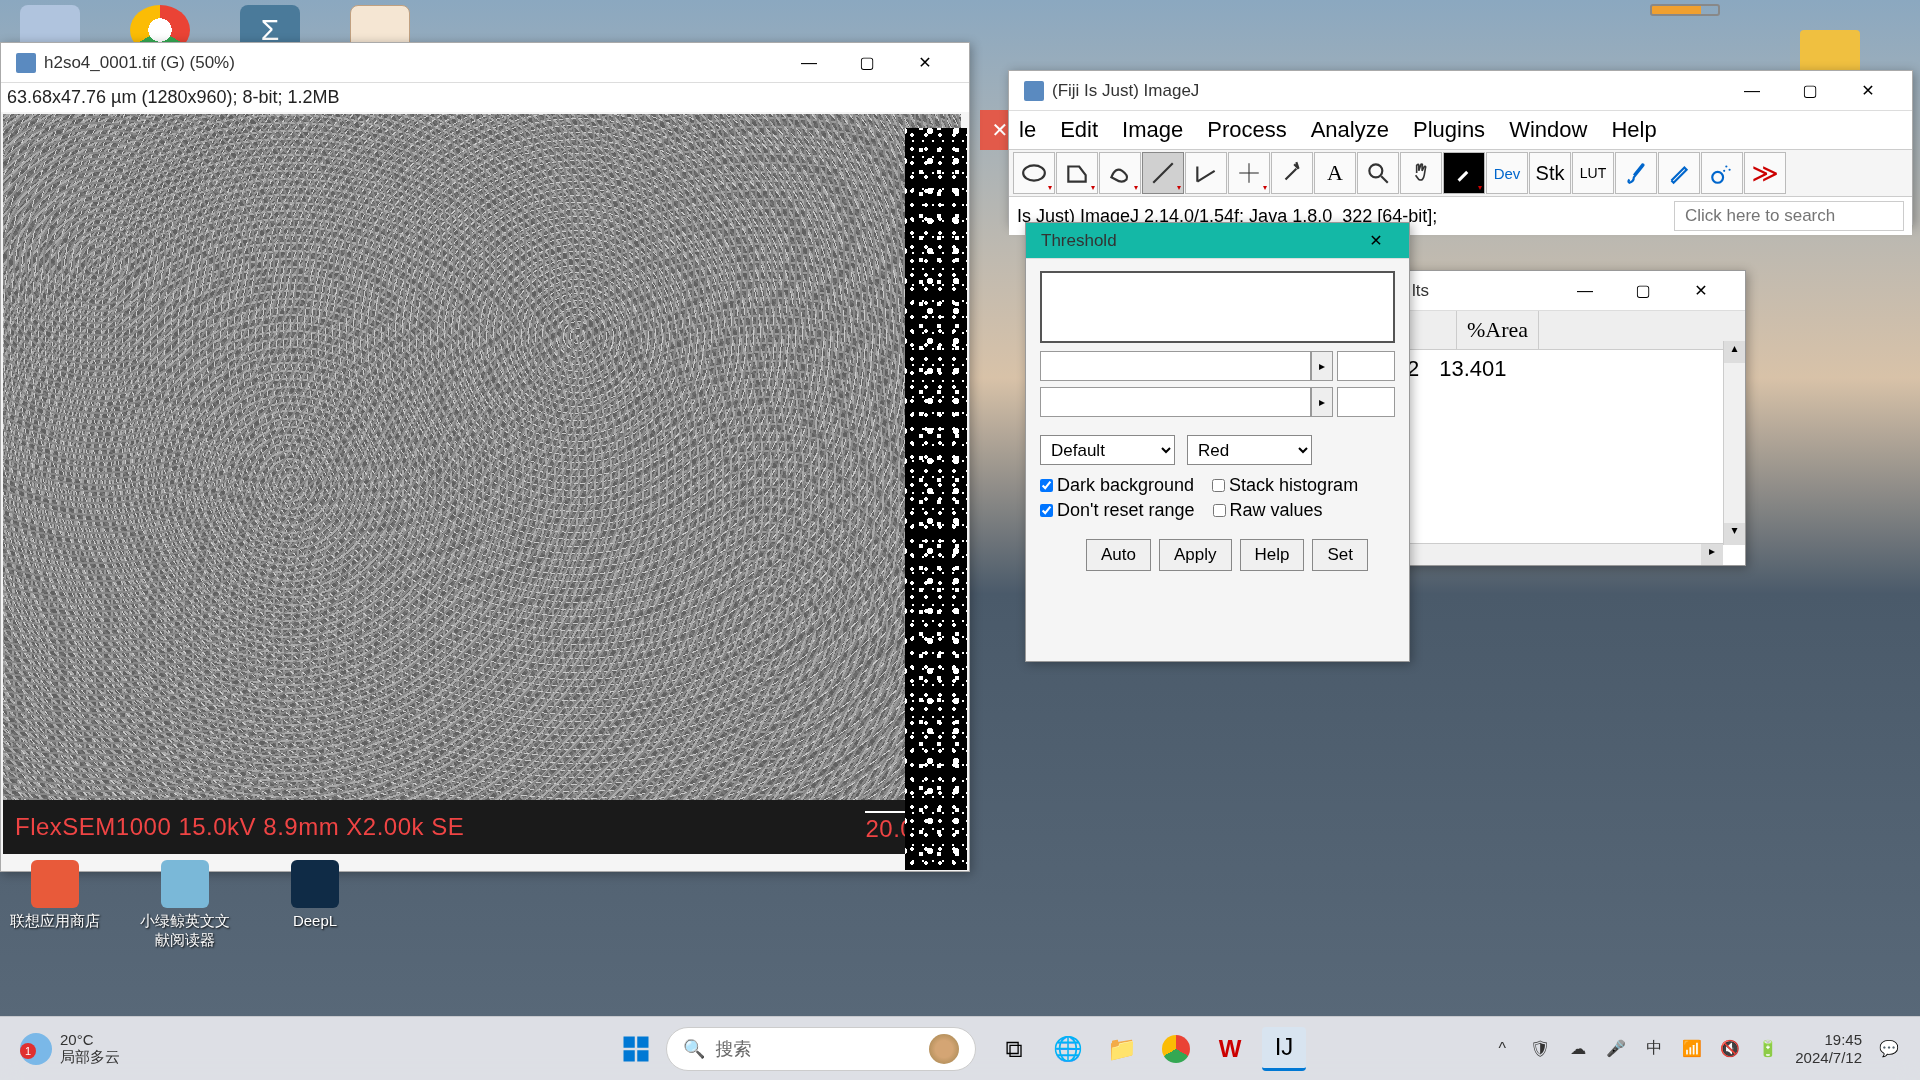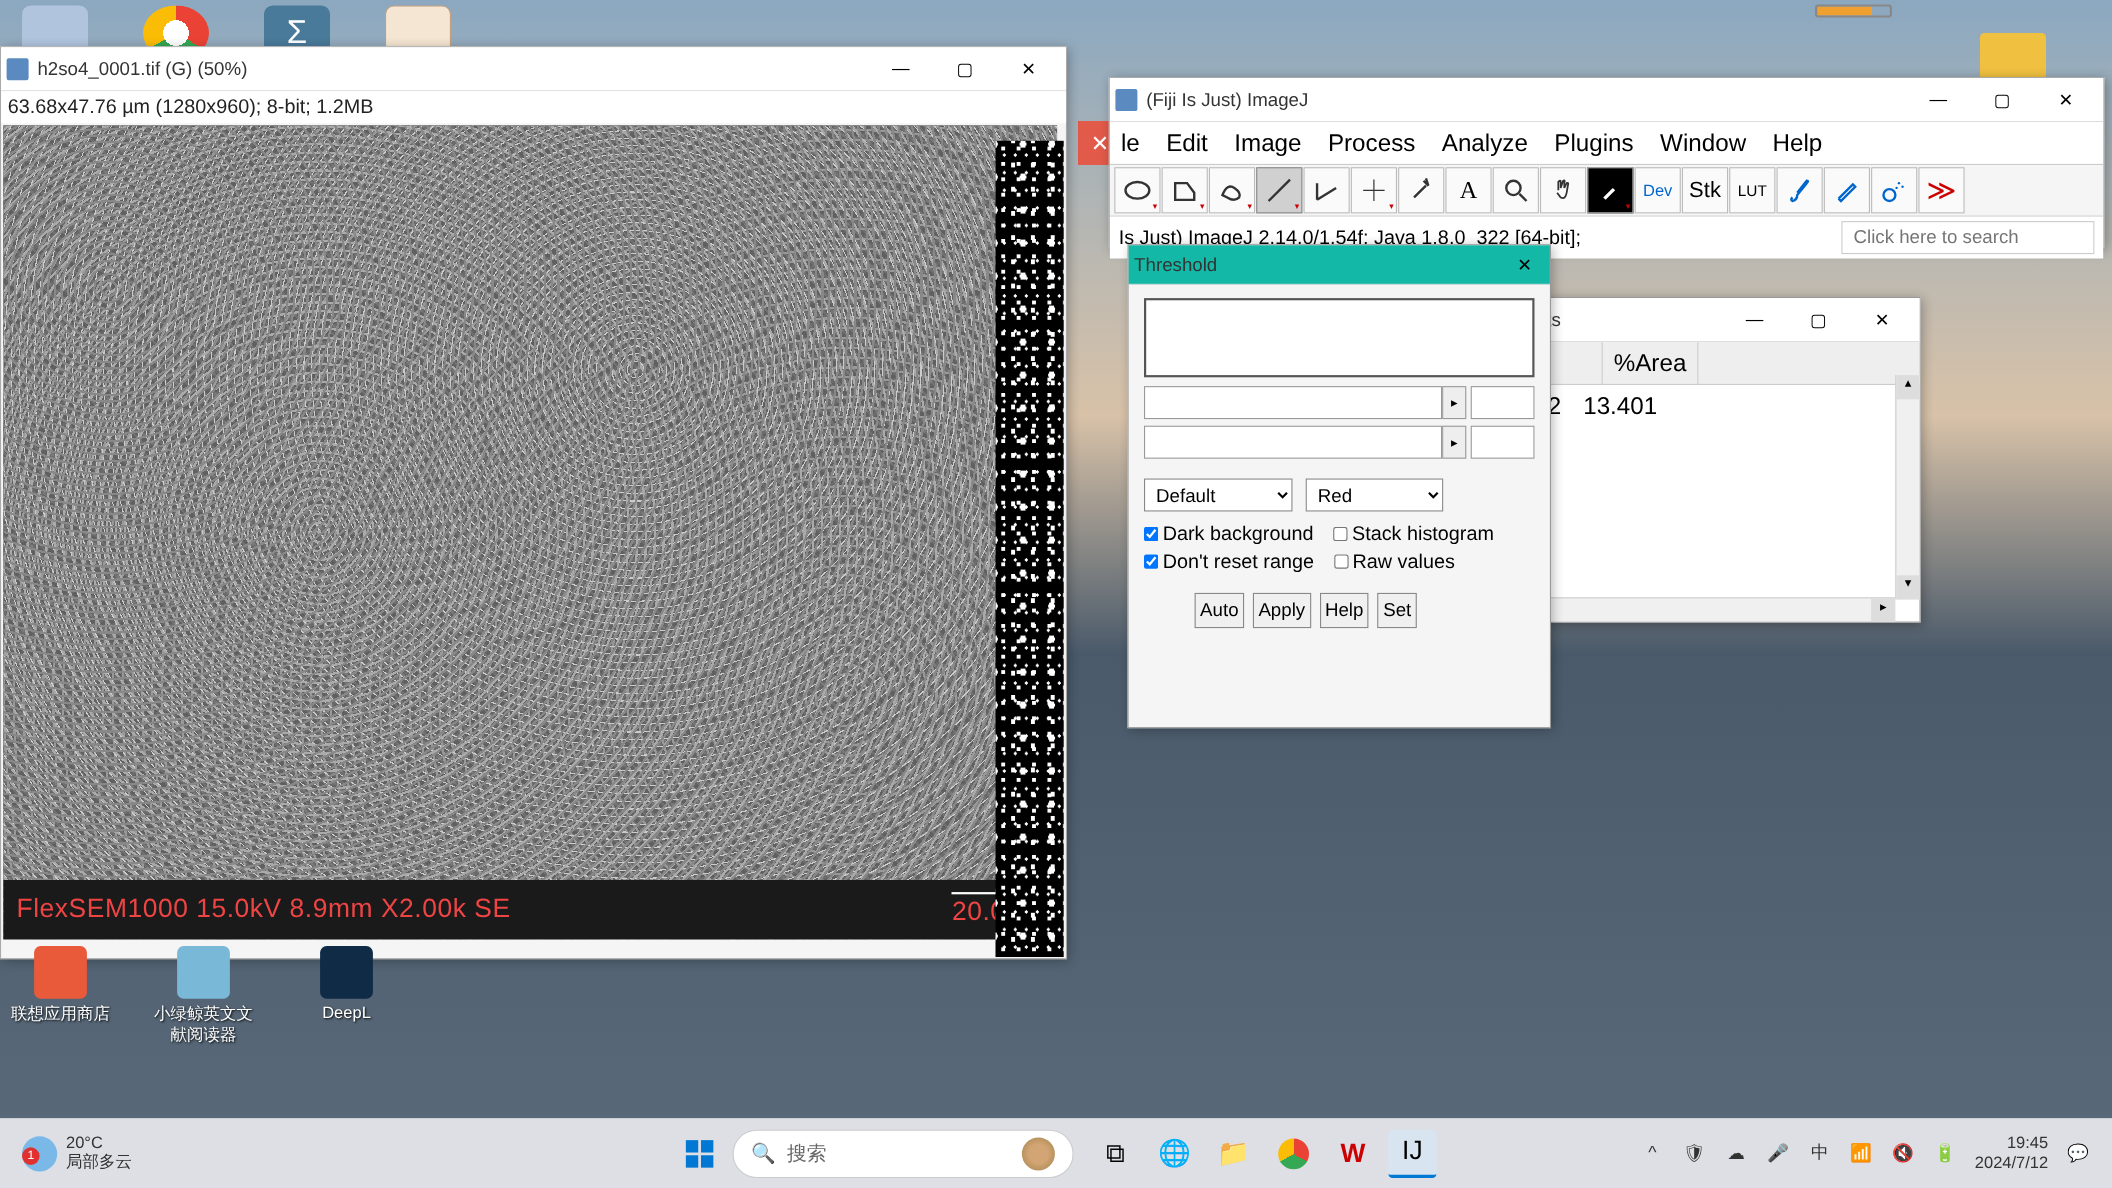--- a/index.html
+++ b/index.html
@@ -9,21 +9,21 @@
 .desktop-icons { position: absolute; top: 5px; left: 20px; display: flex; gap: 50px; }
 .desk-icon { width: 60px; height: 50px; border-radius: 8px; }
 .recycle { background: #b0c4de; }
 .chrome-icon { background: radial-gradient(circle, #fff 30%, transparent 30%), conic-gradient(#ea4335 0 120deg, #34a853 120deg 240deg, #fbbc05 240deg); border-radius: 50%; }
 .sigma { background: #4a7a9a; color: #fff; display: flex; align-items: center; justify-content: center; font-size: 30px; }
 .sheet { background: #f5e6d3; border: 1px solid #c0a080; }
 .folder-icon { position: absolute; top: 30px; right: 60px; width: 60px; height: 45px; background: #f0c040; border-radius: 4px; }
 
 
 .win { position: absolute; background: #f5f5f5; border: 1px solid #aaa; box-shadow: 2px 2px 10px rgba(0,0,0,.3); }
-.titlebar { display: flex; align-items: center; height: 40px; padding: 0 5px; background: #fff; border-bottom: 1px solid #ddd; }
+.titlebar { display: flex; align-items: center; height: 40px; padding: 0 15px; background: #fff; border-bottom: 1px solid #ddd; }
 .titlebar .ico { width: 20px; height: 20px; background: #5a8ac0; margin-right: 8px; border-radius: 2px; }
 .titlebar .title { flex: 1; font-size: 17px; color: #333; }
 .titlebar .wbtns { display: flex; }
 .wbtn { width: 58px; height: 40px; display: flex; align-items: center; justify-content: center; font-size: 16px; cursor: pointer; }
 
 
 #img-win { top: 42px; left: 0; width: 970px; height: 830px; }
 #img-win .meta { padding: 4px 6px; font-size: 18px; background: #fff; color: #222; }
 #img-win .canvas { position: relative; width: 958px; height: 740px; margin: 2px; background: #555; overflow: hidden; }
 #img-win .sem-img { position: absolute; inset: 0; background: #606060; }
@@ -66,28 +66,28 @@
 #thresh .histo { margin: 12px 14px 8px; height: 72px; border: 2px solid #555; background: #fff; }
 #thresh .sliderrow { display: flex; align-items: center; margin: 6px 14px; }
 #thresh .sliderrow .track { flex: 1; height: 30px; border: 1px solid #999; background: #fff; position: relative; }
 #thresh .sliderrow .rbtn { width: 22px; height: 30px; border: 1px solid #999; background: #eee; display: flex; align-items: center; justify-content: center; font-size: 12px; cursor: pointer; }
 #thresh .sliderrow .valbox { width: 58px; height: 30px; border: 1px solid #999; background: #fff; margin-left: 4px; }
 #thresh .dropdowns { display: flex; gap: 12px; margin: 18px 14px 10px; }
 #thresh select { height: 30px; font-size: 17px; padding: 2px 6px; border: 1px solid #888; background: #fff; }
 #thresh .chkrow { display: flex; align-items: center; gap: 18px; margin: 4px 14px; font-size: 18px; }
 #thresh .chkrow label { display: flex; align-items: center; gap: 4px; }
 #thresh .btns { display: flex; gap: 8px; margin: 18px 0 0 60px; }
-#thresh .btns button { padding: 5px 4px; font-size: 17px; border: 1px solid #888; background: #f0f0f0; cursor: pointer; }
+#thresh .btns button { padding: 5px 14px; font-size: 17px; border: 1px solid #888; background: #f0f0f0; cursor: pointer; }
 
 
 #results { top: 270px; left: 1396px; width: 350px; height: 296px; background: #fff; border: 1px solid #999; }
 #results .titlebar { height: 40px; background: #fff; }
 #results .tbl { font-size: 22px; }
 #results .hdr { display: flex; background: #eee; border-bottom: 1px solid #ccc; }
-#results .hdr div { padding: 6px 10px; border-right: 1px solid #ccc; }
+#results .hdr div { padding: 6px 10px; border-right: 1px solid #ccc; font-family: Liberation Serif, serif; }
 #results .row { display: flex; padding: 6px 10px; gap: 20px; }
 #results .scroll { position: absolute; right: 0; top: 70px; bottom: 20px; width: 22px; background: #f0f0f0; border-left: 1px solid #ccc; }
 #results .scroll .up, #results .scroll .dn { height: 22px; text-align: center; font-size: 12px; background: #ddd; }
 #results .scroll .dn { position: absolute; bottom: 0; width: 100%; }
 #results .hscroll { position: absolute; left: 0; right: 22px; bottom: 0; height: 22px; background: #f0f0f0; border-top: 1px solid #ccc; }
 #results .hscroll .r { position: absolute; right: 0; width: 22px; height: 100%; background: #ddd; text-align: center; font-size: 12px; }
 
 
 .desk-apps { position: absolute; top: 860px; left: 5px; display: flex; gap: 30px; }
 .desk-app { text-align: center; color: #fff; font-size: 15px; text-shadow: 1px 1px 2px #000; width: 100px; }

